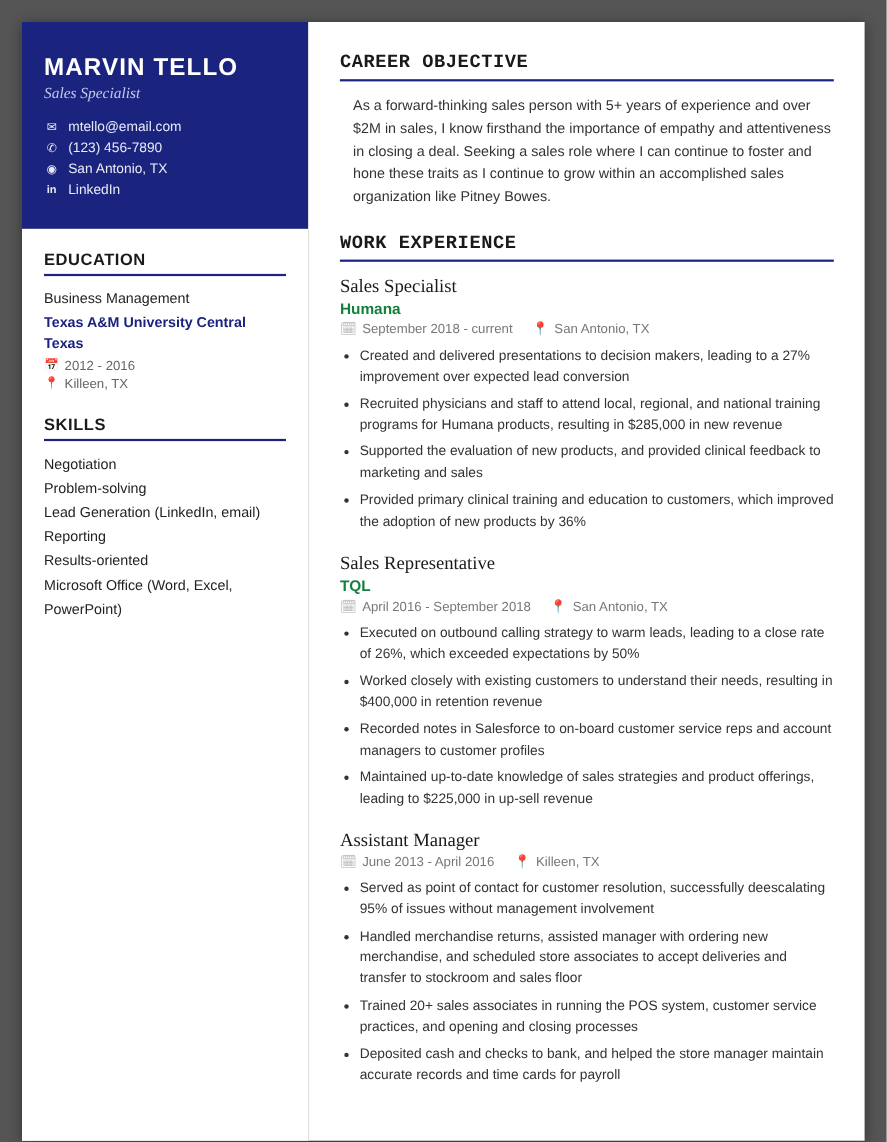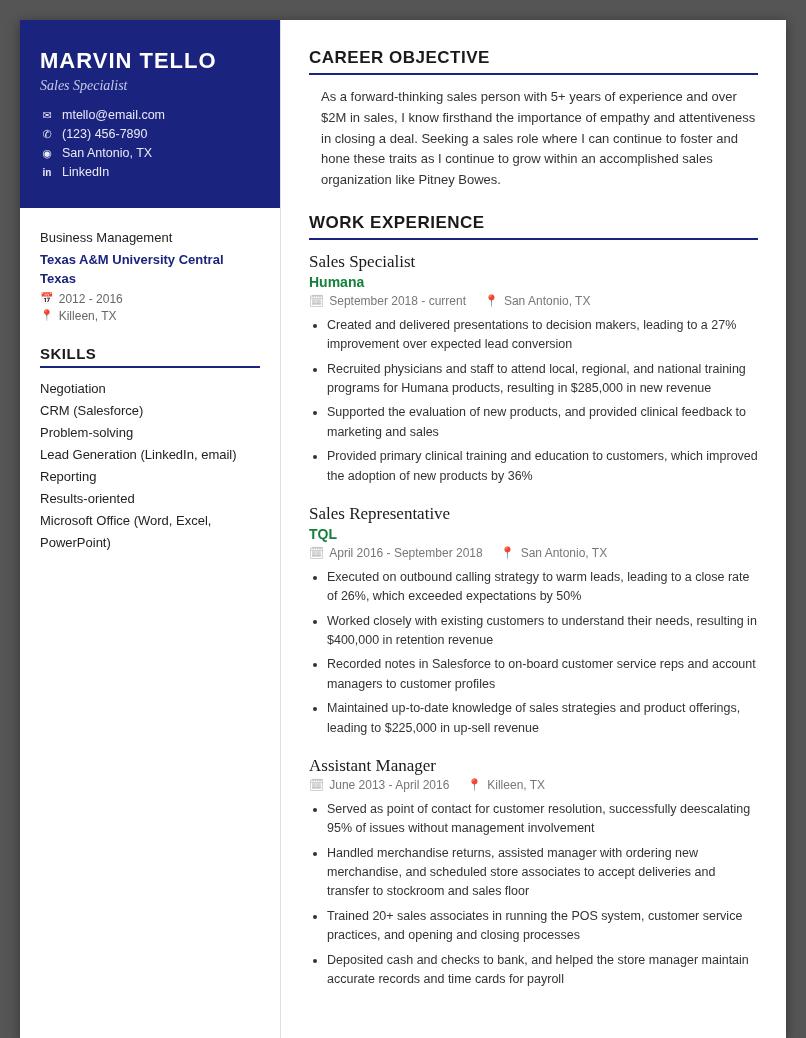--- a/index.html
+++ b/index.html
@@ -113,21 +113,21 @@
     
     .main-content {
       flex: 1;
       padding: 28px 28px 28px 28px;
       border-left: 1px solid #e0e0e0;
     }
     .main-section {
       margin-bottom: 22px;
     }
     .main-section-title {
-      font-family: Liberation Sans, sans-serif;
+      font-family: Liberation Mono, monospace;
       font-size: 17px;
       font-weight: bold;
       text-transform: uppercase;
       color: #1a1a1a;
       border-bottom: 2px solid #1a237e;
       padding-bottom: 5px;
       margin-bottom: 12px;
       letter-spacing: 0.5px;
     }
     .career-objective-text {
@@ -203,36 +203,36 @@
       </div>
       <div class="contact-item">
         <span class="contact-icon" style="font-family:Arial;font-weight:bold;font-size:10px;">in</span>
         <span>LinkedIn</span>
       </div>
     </div>
 
     <div class="sidebar-body">
 
       <div class="sidebar-section">
+        <div class="sidebar-section-title">EDUCATION</div>
         <div class="edu-degree">Business Management</div>
         <div class="edu-school">Texas A&amp;M University Central Texas</div>
         <div class="edu-meta">
           <span class="edu-meta-icon">📅</span>
           <span>2012 - 2016</span>
         </div>
         <div class="edu-meta">
           <span class="edu-meta-icon">📍</span>
           <span>Killeen, TX</span>
         </div>
       </div>
 
       <div class="sidebar-section">
         <div class="sidebar-section-title">SKILLS</div>
         <div class="skill-item">Negotiation</div>
-        <div class="skill-item">CRM (Salesforce)</div>
         <div class="skill-item">Problem-solving</div>
         <div class="skill-item">Lead Generation (LinkedIn, email)</div>
         <div class="skill-item">Reporting</div>
         <div class="skill-item">Results-oriented</div>
         <div class="skill-item">Microsoft Office (Word, Excel, PowerPoint)</div>
       </div>
     </div>
   </div>
 
   <div class="main-content">

